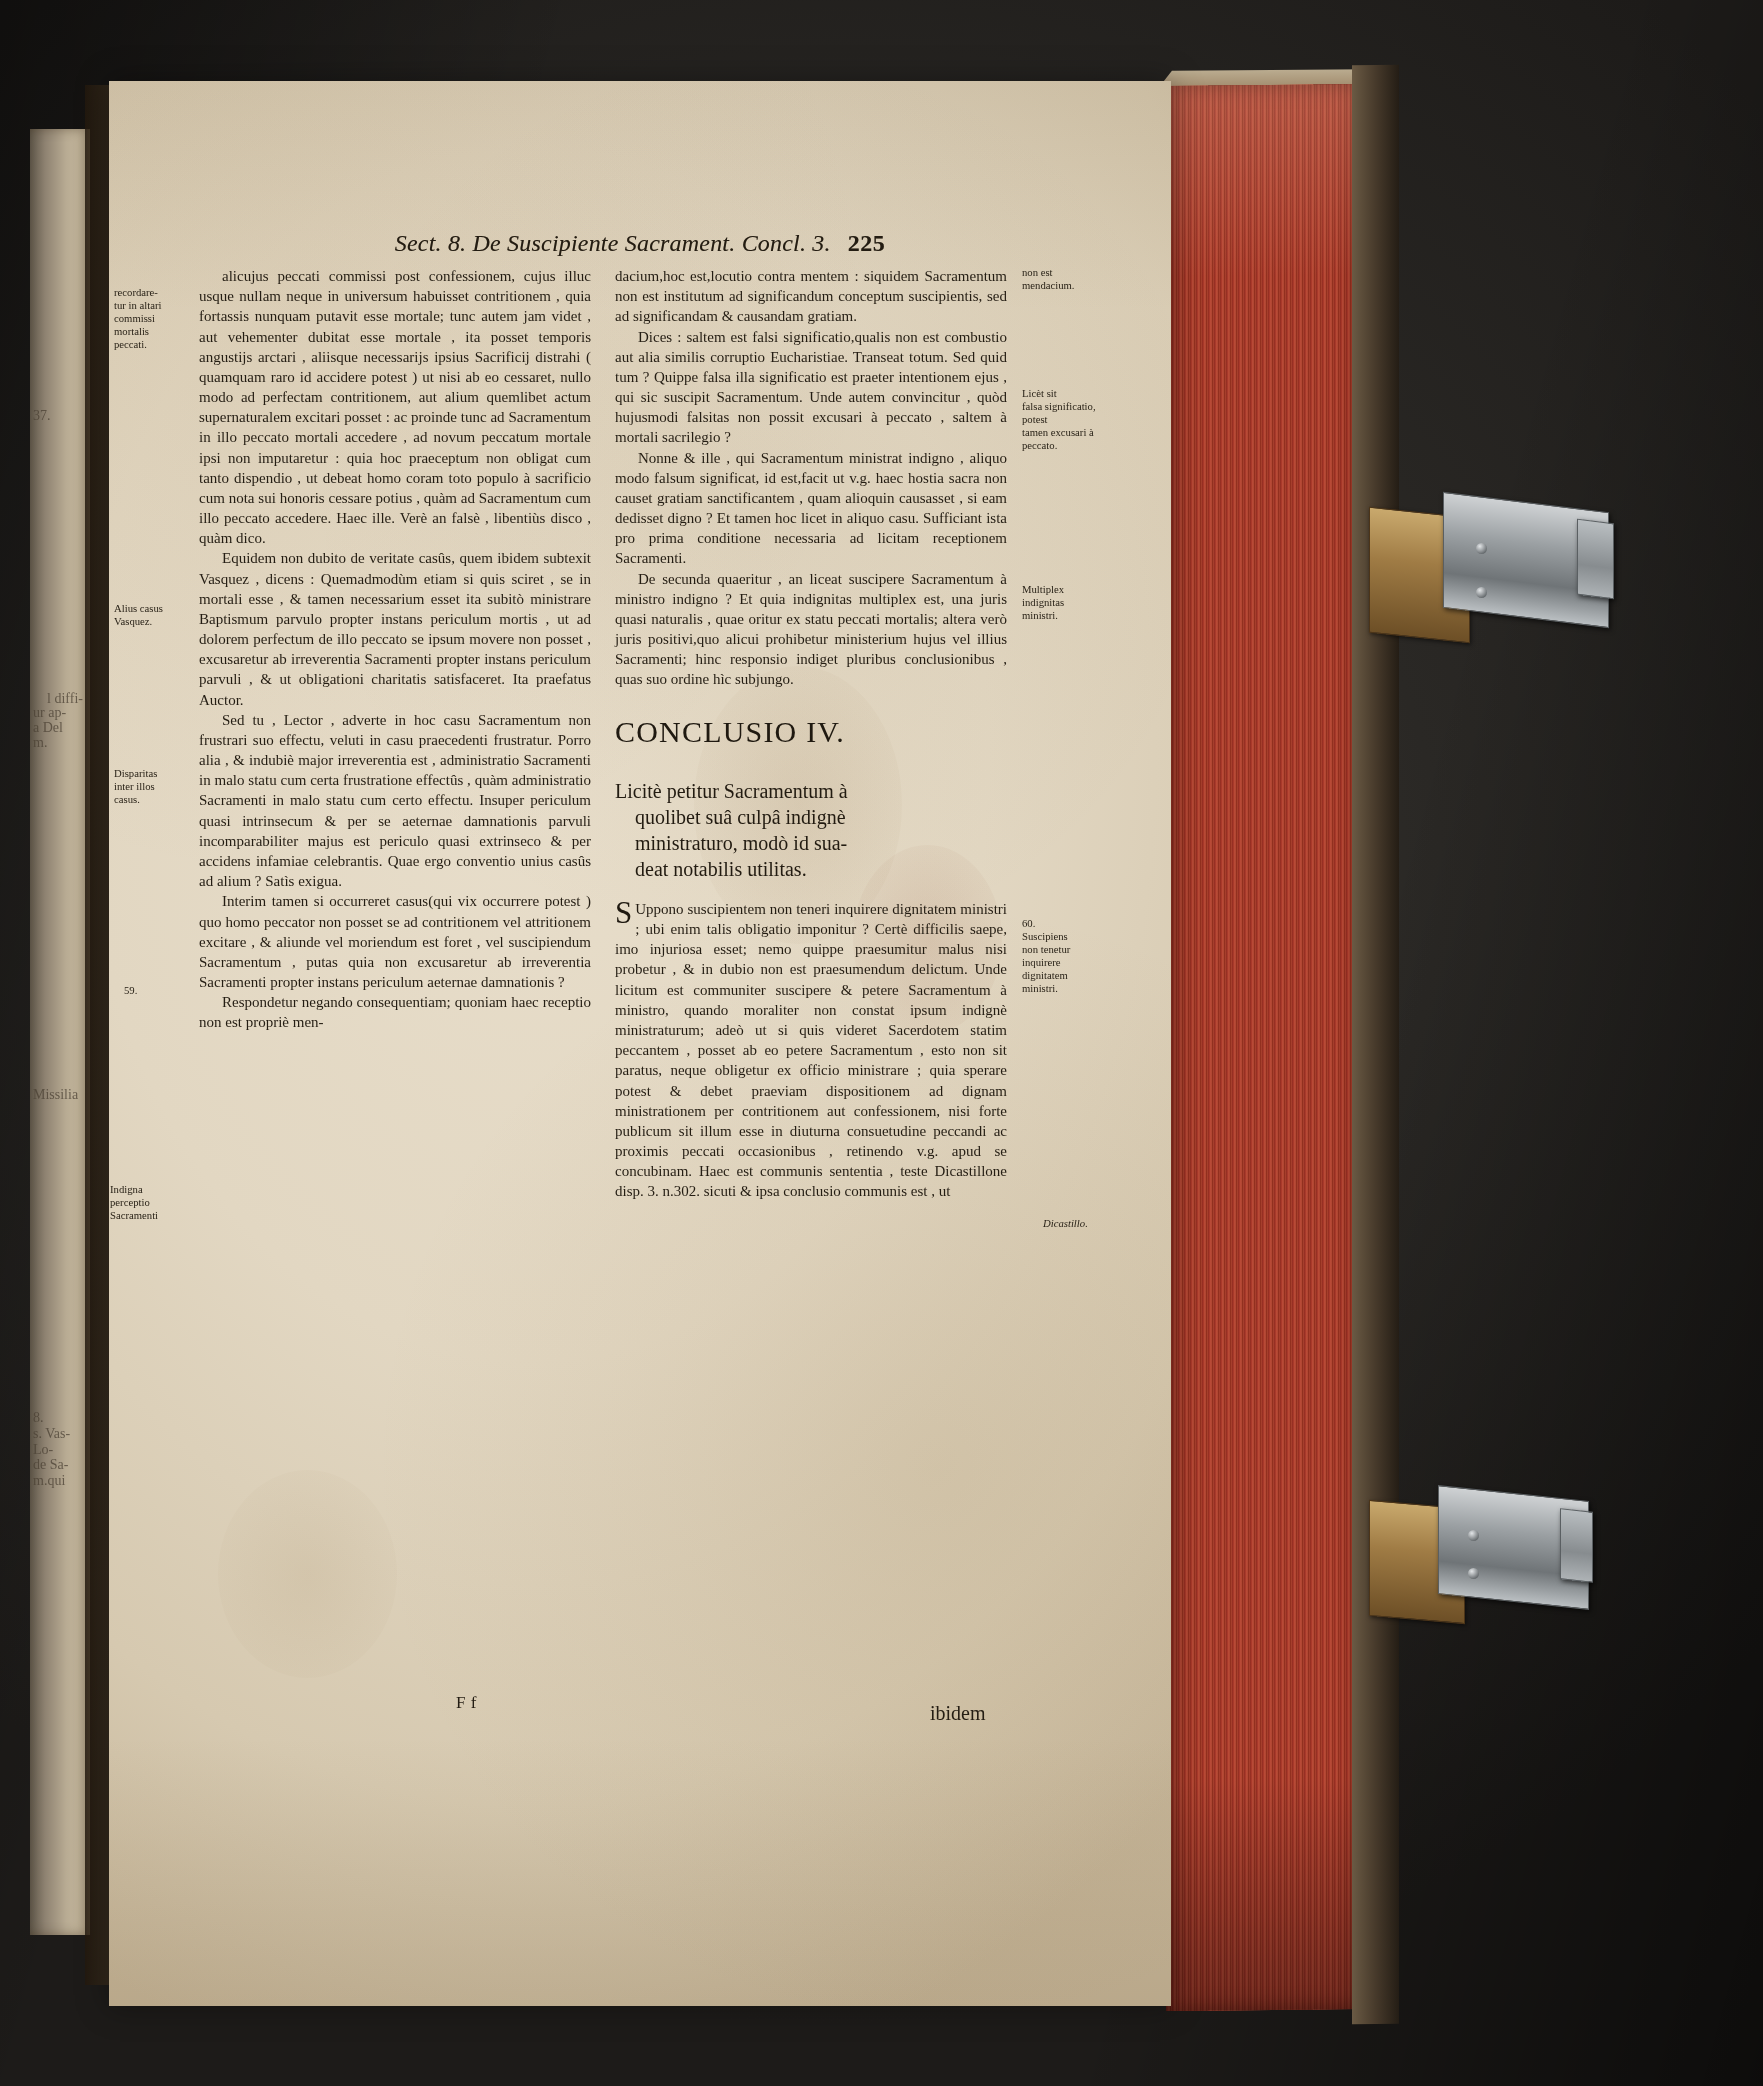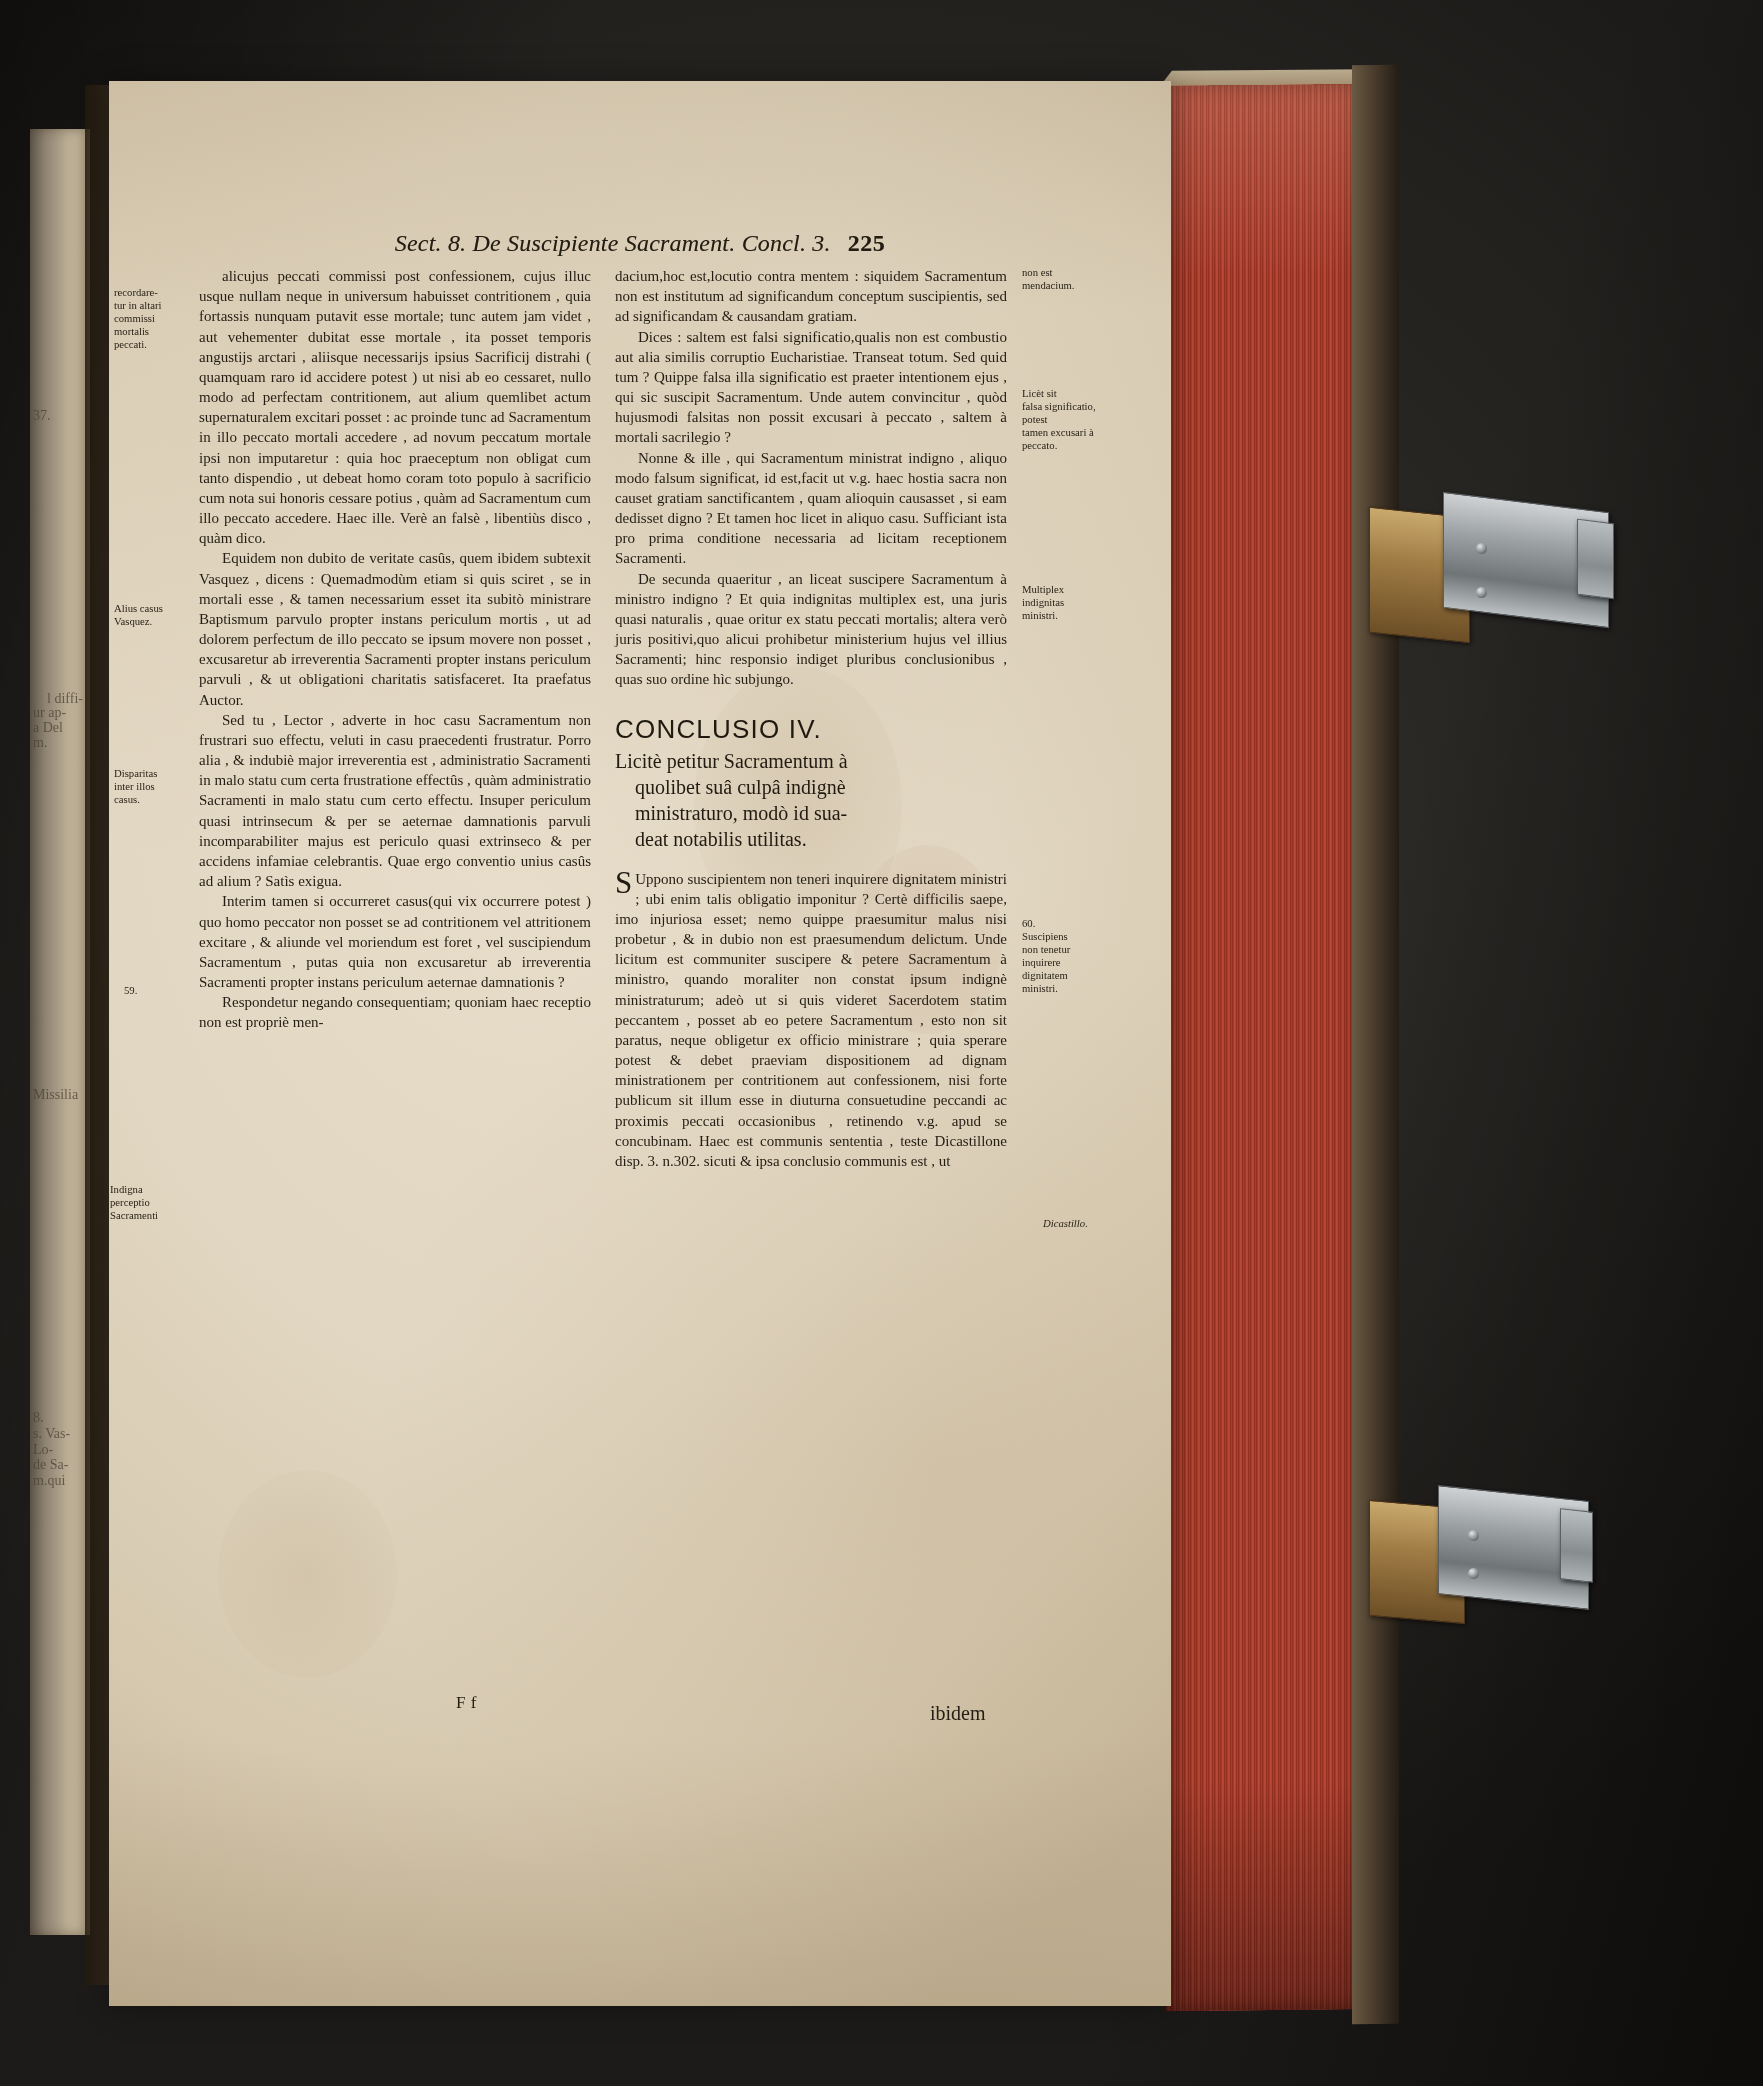--- a/index.html
+++ b/index.html
@@ -220,26 +220,26 @@
     font-size: 10.7px;
     line-height: 1.22;
     color: #2a2318;
     font-family: "Liberation Serif", serif;
     text-align: left;
   }
   .marginal.italic { font-style: italic; }
 
   
   .conclusio-head {
-    font-size: 26px;
+    font-size: 30px;
     letter-spacing: 1.2px;
     color: #1f1910;
-    margin: 22px 0 1px 0;
+    margin: 22px 0 26px 0;
     text-indent: 0;
-    font-family: Liberation Sans, sans-serif;
+    font-family: Liberation Serif, serif;
   }
   .conclusio-body {
     font-size: 20px;
     line-height: 1.3;
     text-indent: 0;
     color: #221b11;
     margin-bottom: 17px;
   }
   .conclusio-body .ind { display: block; padding-left: 20px; }
 

